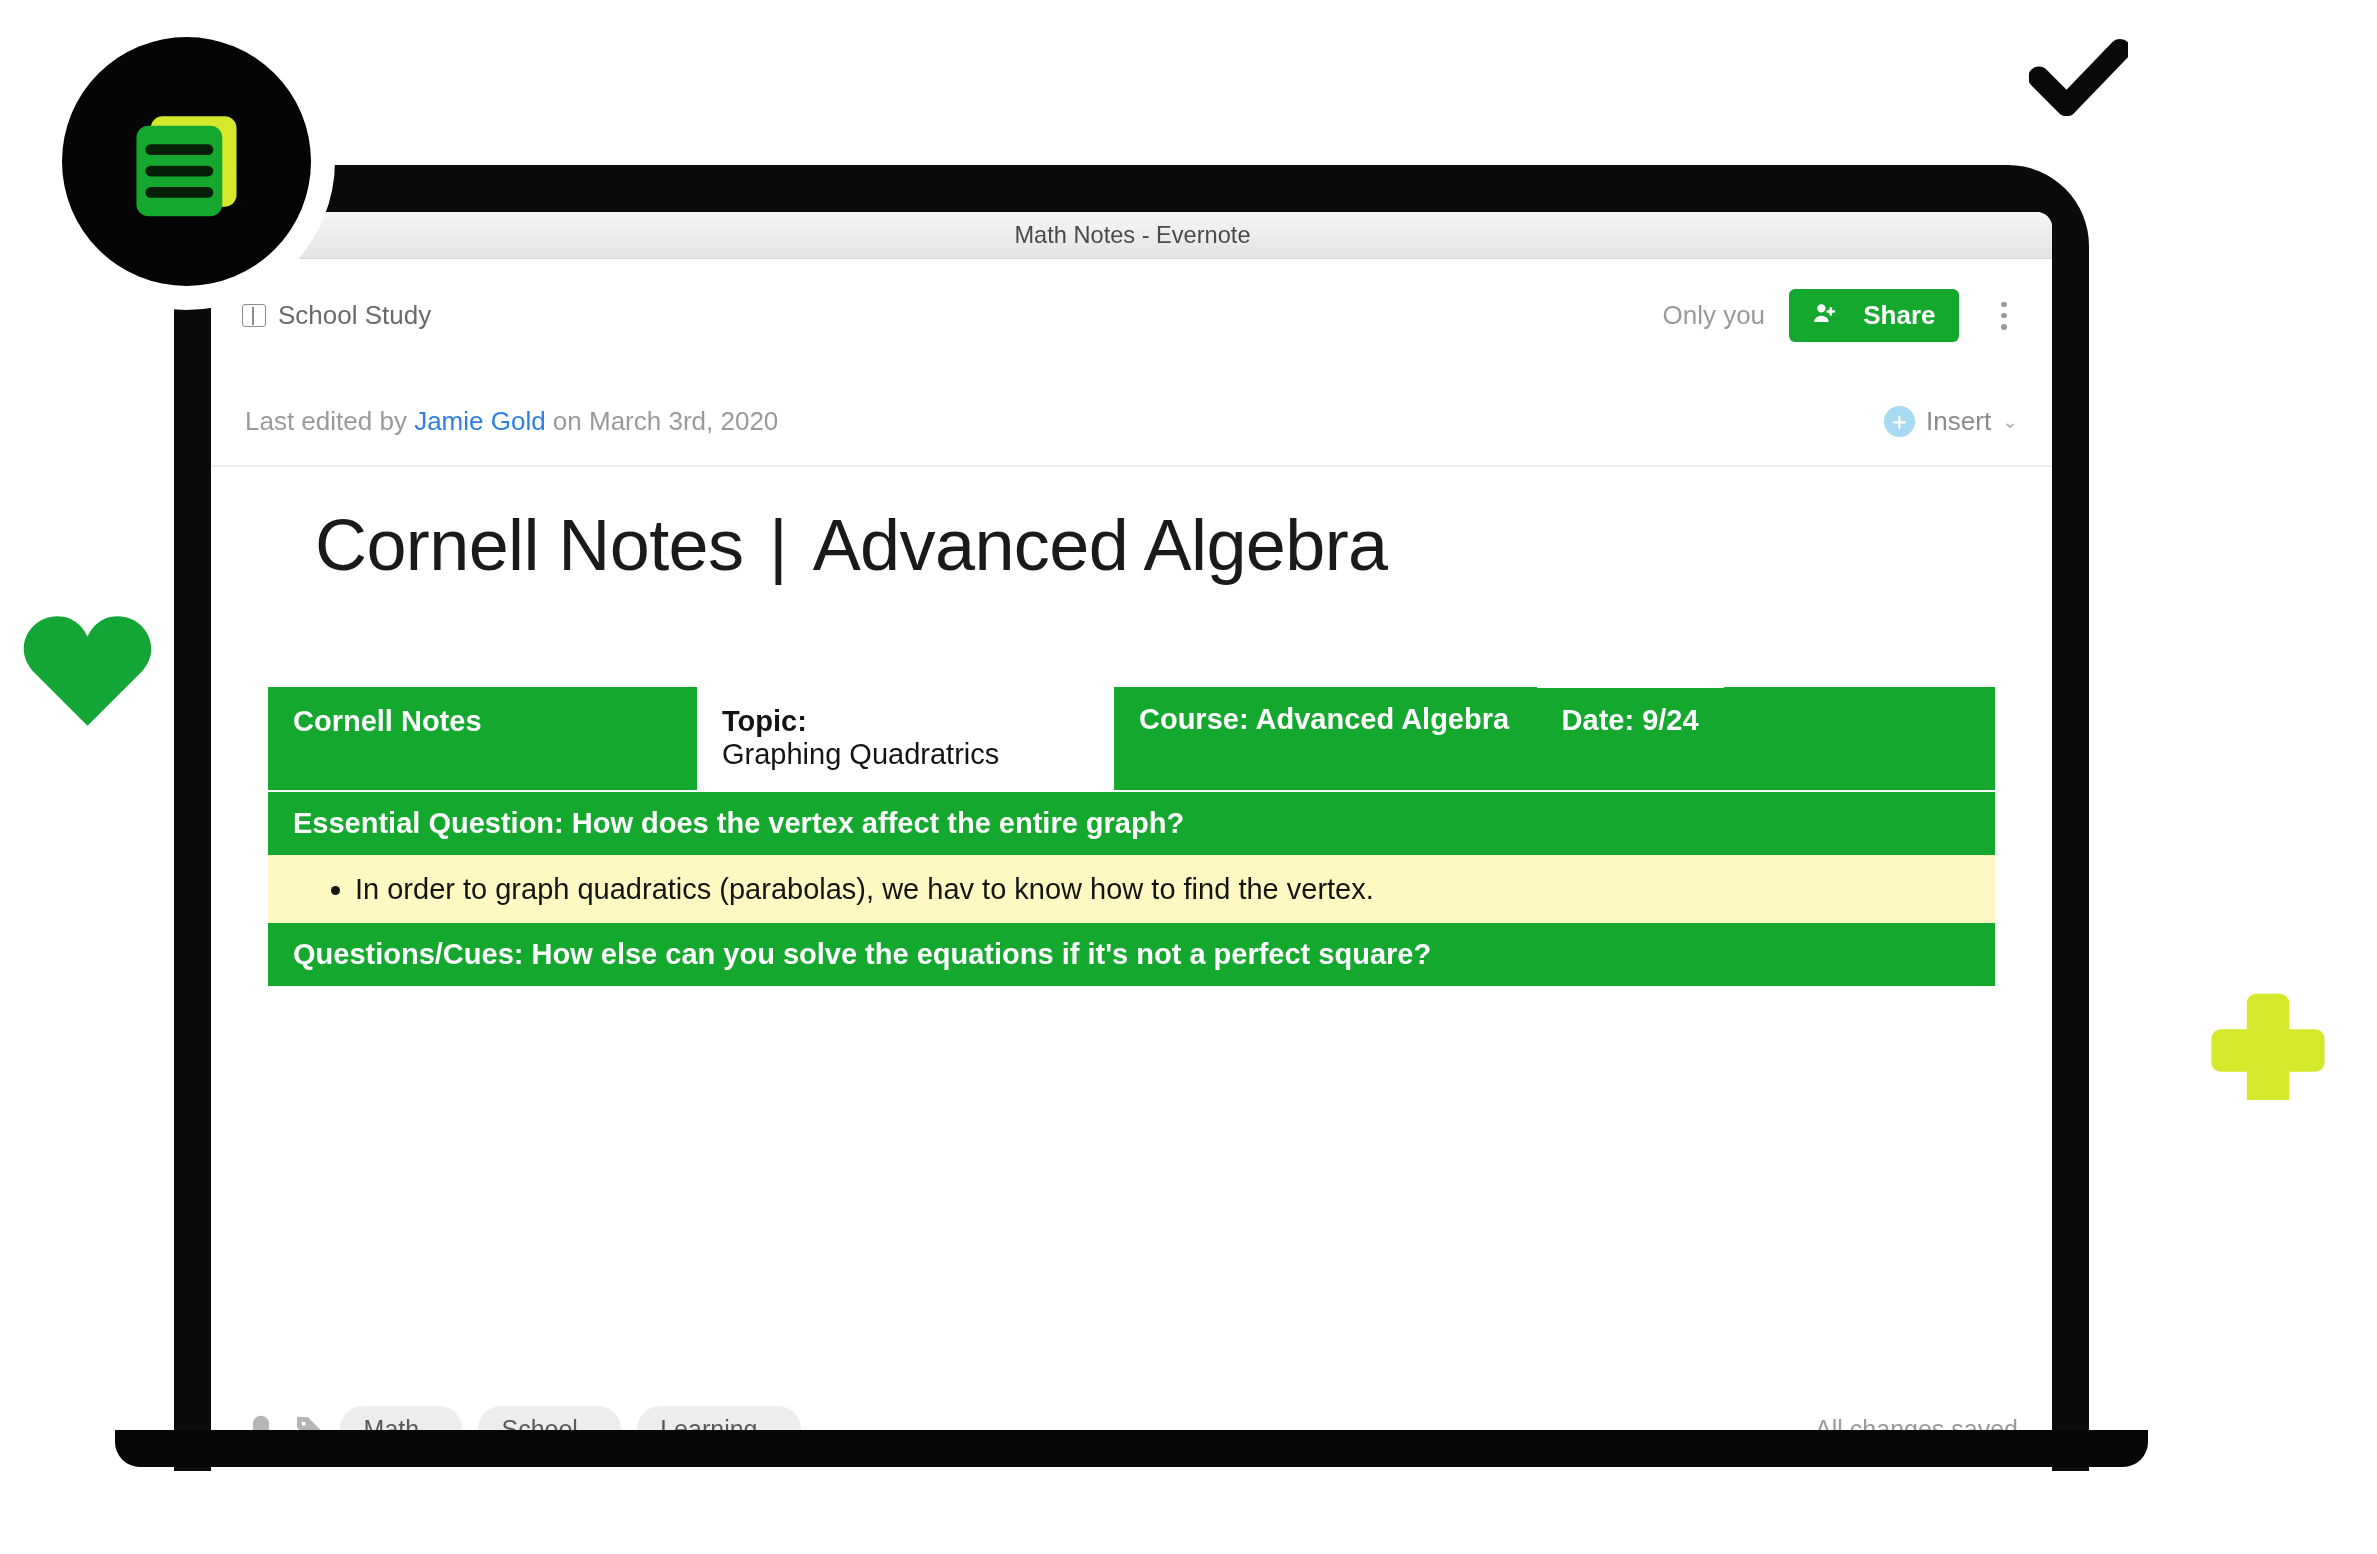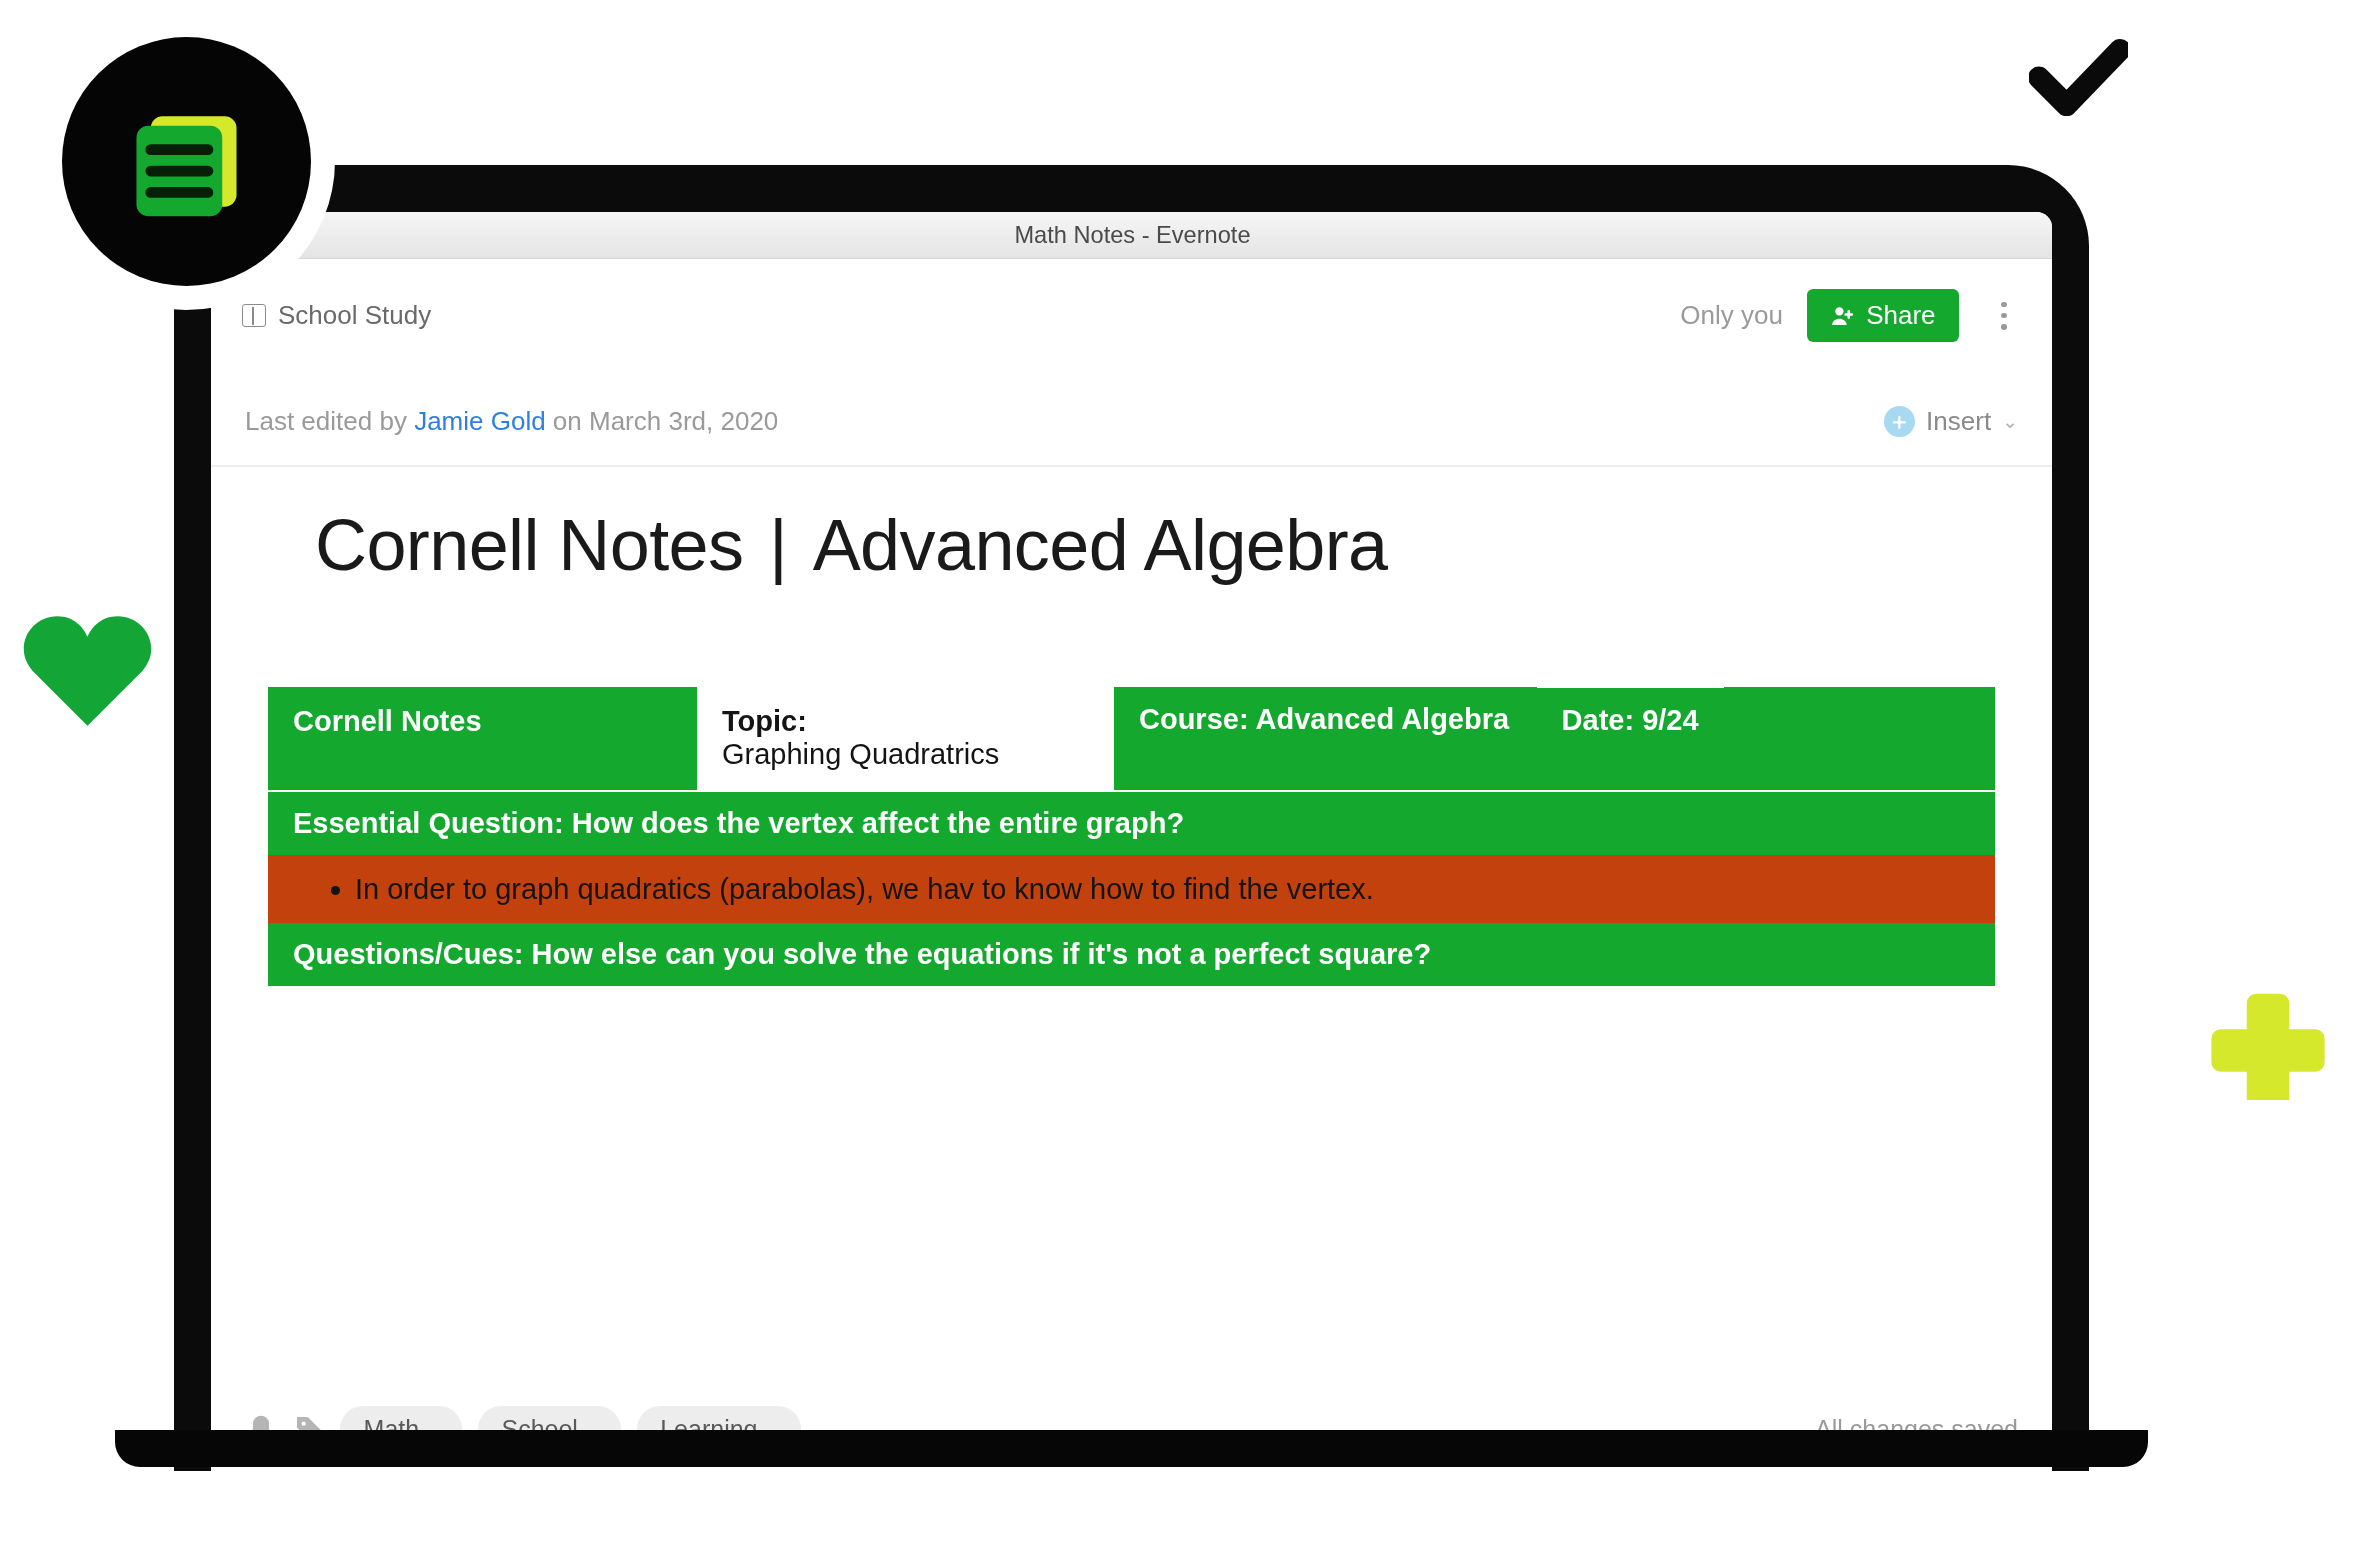--- a/index.html
+++ b/index.html
@@ -91,22 +91,22 @@
       padding: 30px 31px;
       gap: 12.4px;
       border-bottom: none;
     }
     .notebook-icon { width:23.6px; height:23.6px; border:1.9px solid #8a8a8a; border-radius:3.1px; position:relative; flex:0 0 auto;}
     .notebook-icon::after { content:""; position:absolute; left:8.7px; top:1.9px; bottom:1.9px; width:1.9px; background:#8a8a8a;}
     .notebook-name { font-size:26px; color:#6a6a6a; }
     .hb-spacer { flex:1; }
     .only-you { font-size:26px; color:#9a9a9a; margin-right:11.2px;}
     .share-btn {
-      background:#15a82f; color:#fff; font-weight:400; font-size:26px;
-      padding: 11.2px 23.6px; border-radius:6.2px; display:flex; align-items:center; gap:11px;
+      background:#15a82f; color:#fff; font-weight:700; font-size:26px;
+      padding: 11.2px 23.6px; border-radius:6.2px; display:flex; align-items:flex-start; gap:26px;
       border:none; cursor:pointer;
     }
     .share-btn .picon{ display:inline-flex; }
     .kebab { width:34px; display:flex; flex-direction:column; gap:5.6px; align-items:center; margin-left:15.5px;}
     .kebab span{ width:5.6px;height:5.6px;background:#9a9a9a;border-radius:50%; }
     
     .metabar {
       display:flex; align-items:center;
       padding: 34px 34px 28px 34px;
       border-bottom: 2.5px solid #eeeeee;
@@ -136,21 +136,21 @@
     .cell { padding: 18.7px 25px; font-size:29px; }
     .cell.green { background:#14a82f; color:#fff; font-weight:700; }
     .cell.white { background:#fff; color:#141414; }
     .r1 .c1{ flex: 0 0 429px; }
     .r1 .c2{ flex: 0 0 417px; font-weight:400; }
     .r1 .c2 b{ font-weight:700; }
     .r1 .c3{ flex:1; display:flex; flex-direction:row; gap:2.5px; padding:0;}
     .r1 .c3 .subcell{ padding: 16px 25px; border-top: 1.9px solid #fff;}
     .r1 .c3 .subcell:first-child{border-top:none;}
     .fullrow { padding: 15px 25px; font-size:29px; }
-    .bulletrow{ background:#c2410c; padding: 17.4px 37px; font-size:29px; color:#141414; }
+    .bulletrow{ background:#fef9c3; padding: 17.4px 37px; font-size:29px; color:#141414; }
     .bulletrow ul{ list-style: disc; padding-left: 50px;}
     
     .footer {
       margin-top:auto;
       display:flex; align-items:center;
       padding: 15.5px 34px 18.7px 34px;
       gap: 15.5px;
     }
     .footer-icon{ width:32px; height:32px; color:#b5b5b5; position:relative;}
     .tag-pill{ background:#ededed; border-radius:25px; padding:8.7px 23.6px; font-size:25px; color:#5a5a5a; display:flex; align-items:center; gap:6.2px; cursor:pointer;}

